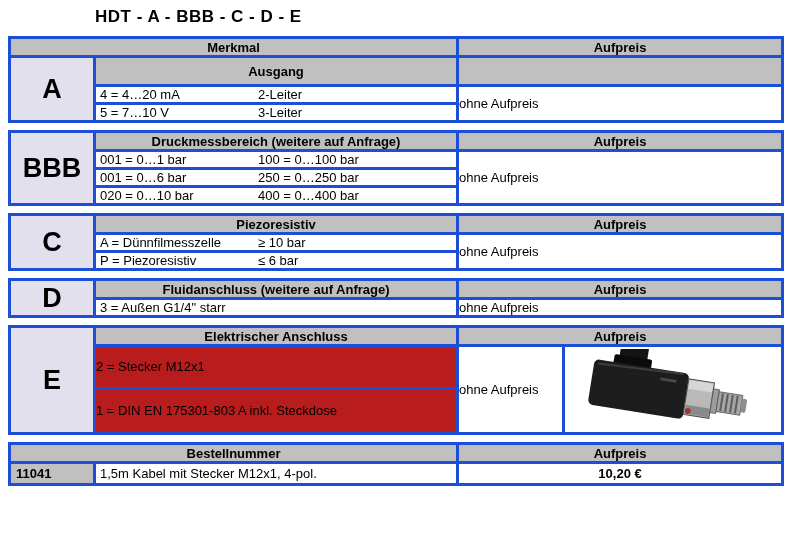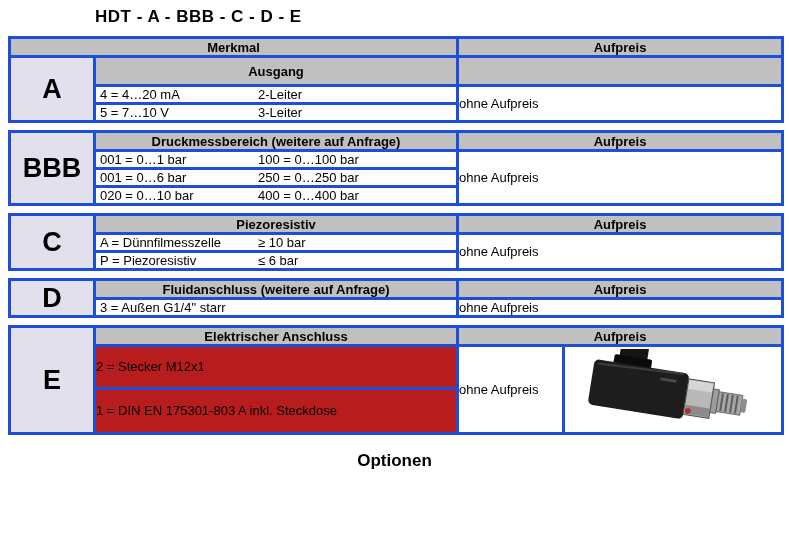--- a/index.html
+++ b/index.html
@@ -222,16 +222,33 @@
         </td>
       </tr>
       <tr>
         <td class="data-tall" style="height:43px">
           <span>1 = DIN EN 175301-803 A inkl. Steckdose</span>
         </td>
       </tr>
     </tbody>
   </table>
 
-  <div class="opt-title">Optionen</div>
-
+
+  <table class="sec opt">
+    <colgroup>
+        <col style="width:85px">
+        <col style="width:363px">
+        <col style="width:325px">
+      </colgroup>
+    <tbody>
+      <tr>
+        <td class="hdr" colspan="2">Bestellnummer</td>
+        <td class="hdr">Aufpreis</td>
+      </tr>
+      <tr>
+        <td class="optnum">11041</td>
+        <td class="data">1,5m Kabel mit Stecker M12x1, 4-pol.</td>
+        <td class="optprice">10,20 €</td>
+      </tr>
+    </tbody>
+  </table>
 
 </div>
 
 </body></html>

